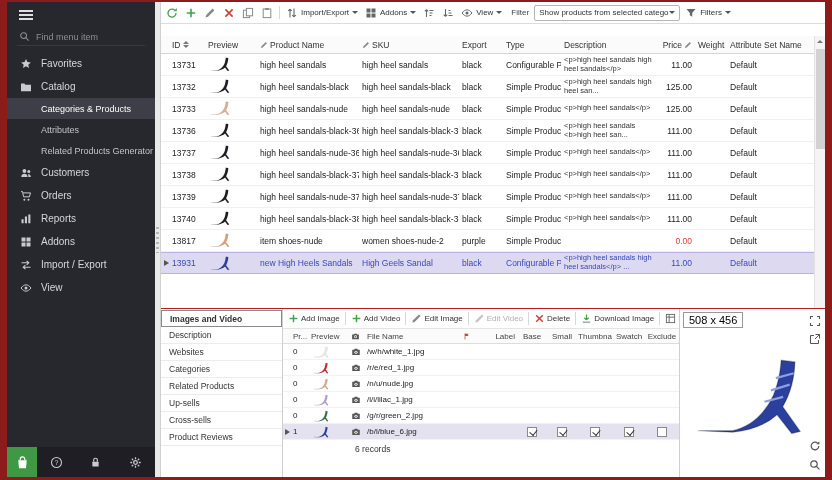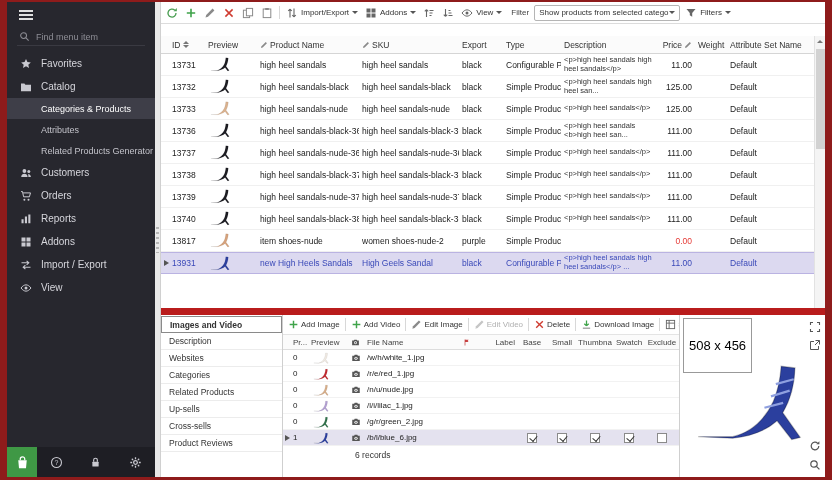--- a/index.html
+++ b/index.html
@@ -74,21 +74,21 @@
   .prow.selected .sel-mark, .irow.selected .sel-mark { visibility:visible; }
 
   .vscroll { position:absolute; top:0; right:0; width:11px; height:100%; background:#f4f4f4; border-left:1px solid #e2e2e2; cursor:pointer; }
   .vscroll .up { height:11px; display:flex; align-items:center; justify-content:center; }
   .vscroll .thumb { position:absolute; top:13px; left:1px; width:9px; height:100px; background:#d2d2d2; }
 
   .grid-footer { height:18px; flex:none; border-top:1px solid #cfcfcf; display:flex; align-items:center; font-size:9px;
                  color:#222; padding-left:100px; background:#fff; }
 
   
-  .bottom { flex:1; min-height:0; display:flex; border-top:7px solid #b91c1c; }
+  .bottom { flex:1; min-height:0; display:flex; border-top:1px solid #b91c1c; }
   .tabs { width:122px; flex:none; border-right:1px solid #cfcfcf; padding-top:1px; background:#fff; }
   .tab { height:17px; display:flex; align-items:center; padding-left:8px; font-size:8.5px; color:#333;
          border-bottom:1px solid #ececec; cursor:pointer; }
   .tab.active { border:1px solid #8a8a8a; font-weight:bold; background:#fff; }
 
   .images-panel { width:397px; flex:none; display:flex; flex-direction:column; border-right:1px solid #cfcfcf; }
   .img-toolbar { height:20px; flex:none; display:flex; align-items:center; gap:2px; padding:0 3px;
                  border-bottom:1px solid #e4e4e4; font-size:8px; color:#333; white-space:nowrap; overflow:hidden; }
   .ibtn { display:inline-flex; align-items:center; gap:2px; padding:1px 2px; cursor:pointer; }
   .ibtn svg { width:11px; height:11px; }
@@ -106,21 +106,21 @@
   .irow .ic.center { justify-content:center; }
   .irow.selected { background:#e4e2ef; }
   .shoe-s { width:20px; height:15px; }
   .cam svg { width:10px; height:10px; }
   .checkbox { width:10px; height:10px; border:1px solid #8a8a8a; background:#fff; position:relative; display:inline-block; }
   .checkbox.checked::after { content:""; position:absolute; left:2.5px; top:0.5px; width:3.5px; height:6px;
                              border:solid #333; border-width:0 1.5px 1.5px 0; transform:rotate(40deg); }
   .img-footer { height:14px; flex:none; display:flex; align-items:center; font-size:8.5px; color:#333; padding-left:72px; margin-top:2px; }
 
   .preview-panel { flex:1; min-width:0; position:relative; background:#fff; }
-  .dims { position:absolute; top:3px; left:3px; border:1px solid #999; padding:19px 5px; font-size:13px; background:#fff; z-index:2; }
+  .dims { position:absolute; top:3px; left:3px; border:1px solid #999; padding:1px 5px; font-size:11px; background:#fff; z-index:2; }
   .pv-icon { position:absolute; width:13px; height:13px; cursor:pointer; z-index:2; }
   .pv-icon svg { width:12px; height:12px; }
   .big-shoe { position:absolute; left:8px; top:30px; width:122px; height:106px; }
 </style>
 </head>
 <body>
 
 <div class="frame">
 
   <aside class="sidebar">

